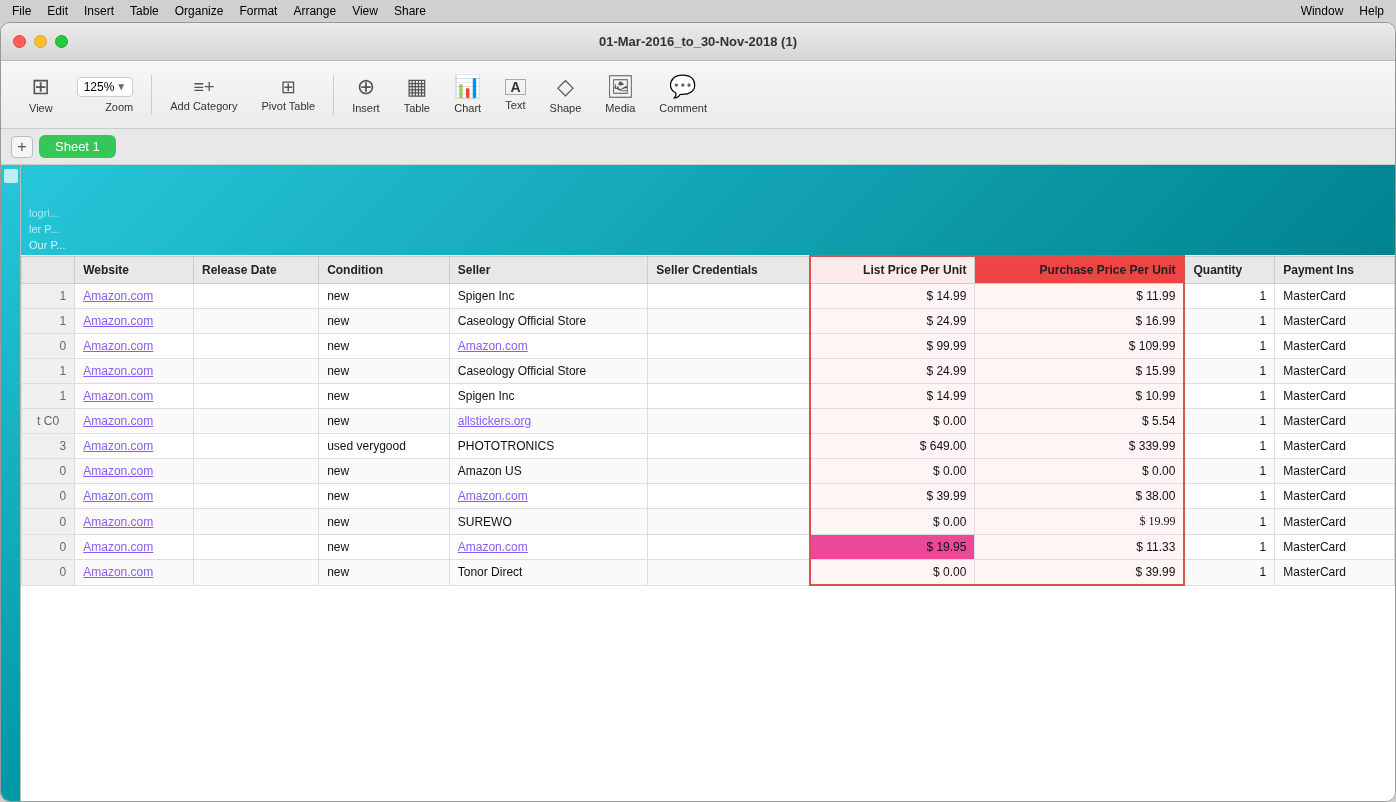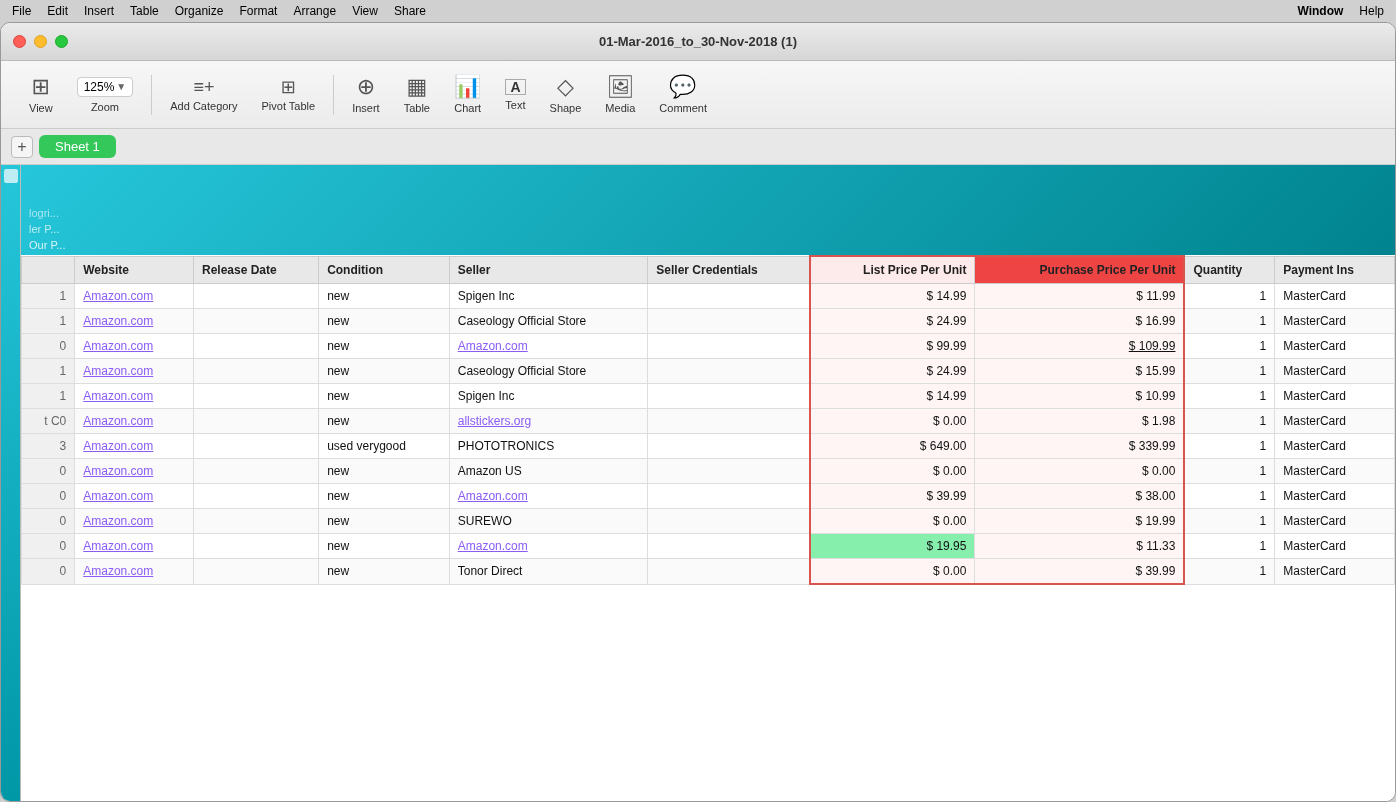--- a/index.html
+++ b/index.html
@@ -86,21 +86,21 @@
     .toolbar-separator {
       width: 1px;
       height: 40px;
       background: #ccc;
       margin: 0 6px;
     }
 
     .zoom-group {
       display: flex;
       flex-direction: column;
-      align-items: center;
+      align-items: flex-end;
       gap: 4px;
       padding: 8px 12px;
     }
     .zoom-box {
       display: flex;
       align-items: center;
       gap: 2px;
       border: 1px solid #ccc;
       border-radius: 4px;
       padding: 2px 6px;
@@ -204,21 +204,21 @@
 <div style="background:#d0d0d0; height:22px; display:flex; align-items:center; padding:0 12px; gap:16px; font-size:12px;">
   <span>File</span>
   <span>Edit</span>
   <span>Insert</span>
   <span>Table</span>
   <span>Organize</span>
   <span>Format</span>
   <span>Arrange</span>
   <span>View</span>
   <span>Share</span>
-  <span style="margin-left:auto;font-weight:bold;">Window</span>
+  <span style="margin-left:auto;">Window</span>
   <span>Help</span>
 </div>
 
 <div class="window">
 
   <div class="title-bar">
     <div class="title-bar-buttons">
       <button class="title-btn btn-close"></button>
       <button class="title-btn btn-minimize"></button>
       <button class="title-btn btn-maximize"></button>
@@ -356,21 +356,21 @@
                 <td>MasterCard</td>
               </tr>
               <tr>
                 <td style="color: rgb(102, 102, 102); text-align: right; min-width: 30px; background: rgb(240, 240, 240);">0</td>
                 <td><a>Amazon.com</a></td>
                 <td></td>
                 <td>new</td>
                 <td><a>Amazon.com</a></td>
                 <td></td>
                 <td style="text-align: right; background: rgb(255, 245, 245); border-left: 2px solid rgb(217, 83, 79);">$ 99.99</td>
-                <td style="text-align: right; background: rgb(255, 245, 245); border-right: 2px solid rgb(217, 83, 79); text-decoration: underline;">$ 109.99</td>
+                <td style="text-align: right; background: rgb(255, 245, 245); border-right: 2px solid rgb(217, 83, 79);">$ 109.99</td>
                 <td style="text-align: right;">1</td>
                 <td>MasterCard</td>
               </tr>
               <tr>
                 <td style="color: rgb(102, 102, 102); text-align: right; min-width: 30px; background: rgb(240, 240, 240);">1</td>
                 <td><a>Amazon.com</a></td>
                 <td></td>
                 <td>new</td>
                 <td>Caseology Official Store</td>
                 <td></td>
@@ -385,28 +385,28 @@
                 <td></td>
                 <td>new</td>
                 <td>Spigen Inc</td>
                 <td></td>
                 <td style="text-align: right; background: rgb(255, 245, 245); border-left: 2px solid rgb(217, 83, 79);">$ 14.99</td>
                 <td style="text-align: right; background: rgb(255, 245, 245); border-right: 2px solid rgb(217, 83, 79);">$ 10.99</td>
                 <td style="text-align: right;">1</td>
                 <td>MasterCard</td>
               </tr>
               <tr>
-                <td style="color: rgb(102, 102, 102); text-align: right; min-width: 30px; background: rgb(240, 240, 240);">t C0</td>
+                <td style="color: rgb(102, 102, 102); text-align: center; min-width: 30px; background: rgb(240, 240, 240);">t C0</td>
                 <td><a>Amazon.com</a></td>
                 <td></td>
                 <td>new</td>
                 <td><a>allstickers.org</a></td>
                 <td></td>
                 <td style="text-align: right; background: rgb(255, 245, 245); border-left: 2px solid rgb(217, 83, 79);">$ 0.00</td>
-                <td style="text-align: right; background: rgb(255, 245, 245); border-right: 2px solid rgb(217, 83, 79);">$ 1.98</td>
+                <td style="text-align: right; background: rgb(255, 245, 245); border-right: 2px solid rgb(217, 83, 79);">$ 5.54</td>
                 <td style="text-align: right;">1</td>
                 <td>MasterCard</td>
               </tr>
               <tr>
                 <td style="color: rgb(102, 102, 102); text-align: right; min-width: 30px; background: rgb(240, 240, 240);">3</td>
                 <td><a>Amazon.com</a></td>
                 <td></td>
                 <td>used verygood</td>
                 <td>PHOTOTRONICS</td>
                 <td></td>
@@ -440,32 +440,32 @@
                 <td>MasterCard</td>
               </tr>
               <tr>
                 <td style="color: rgb(102, 102, 102); text-align: right; min-width: 30px; background: rgb(240, 240, 240);">0</td>
                 <td><a>Amazon.com</a></td>
                 <td></td>
                 <td>new</td>
                 <td>SUREWO</td>
                 <td></td>
                 <td style="text-align: right; background: rgb(255, 245, 245); border-left: 2px solid rgb(217, 83, 79);">$ 0.00</td>
-                <td style="text-align: right; background: rgb(255, 245, 245); border-right: 2px solid rgb(217, 83, 79);">$ 19.99</td>
-                <td style="text-align: right;">1</td>
-                <td>MasterCard</td>
-              </tr>
-              <tr>
-                <td style="color: rgb(102, 102, 102); text-align: right; min-width: 30px; background: rgb(240, 240, 240);">0</td>
-                <td><a>Amazon.com</a></td>
-                <td></td>
-                <td>new</td>
-                <td><a>Amazon.com</a></td>
-                <td></td>
-                <td style="text-align: right; background: #86efac; border-left: 2px solid rgb(217, 83, 79);">$ 19.95</td>
+                <td style="text-align: right; background: rgb(255, 245, 245); border-right: 2px solid rgb(217, 83, 79); font-family: Liberation Serif, serif;">$ 19.99</td>
+                <td style="text-align: right;">1</td>
+                <td>MasterCard</td>
+              </tr>
+              <tr>
+                <td style="color: rgb(102, 102, 102); text-align: right; min-width: 30px; background: rgb(240, 240, 240);">0</td>
+                <td><a>Amazon.com</a></td>
+                <td></td>
+                <td>new</td>
+                <td><a>Amazon.com</a></td>
+                <td></td>
+                <td style="text-align: right; background: #ec4899; border-left: 2px solid rgb(217, 83, 79);">$ 19.95</td>
                 <td style="text-align: right; background: rgb(255, 245, 245); border-right: 2px solid rgb(217, 83, 79);">$ 11.33</td>
                 <td style="text-align: right;">1</td>
                 <td>MasterCard</td>
               </tr>
               <tr>
                 <td style="color: rgb(102, 102, 102); text-align: right; min-width: 30px; background: rgb(240, 240, 240);">0</td>
                 <td><a>Amazon.com</a></td>
                 <td></td>
                 <td>new</td>
                 <td>Tonor Direct</td>

